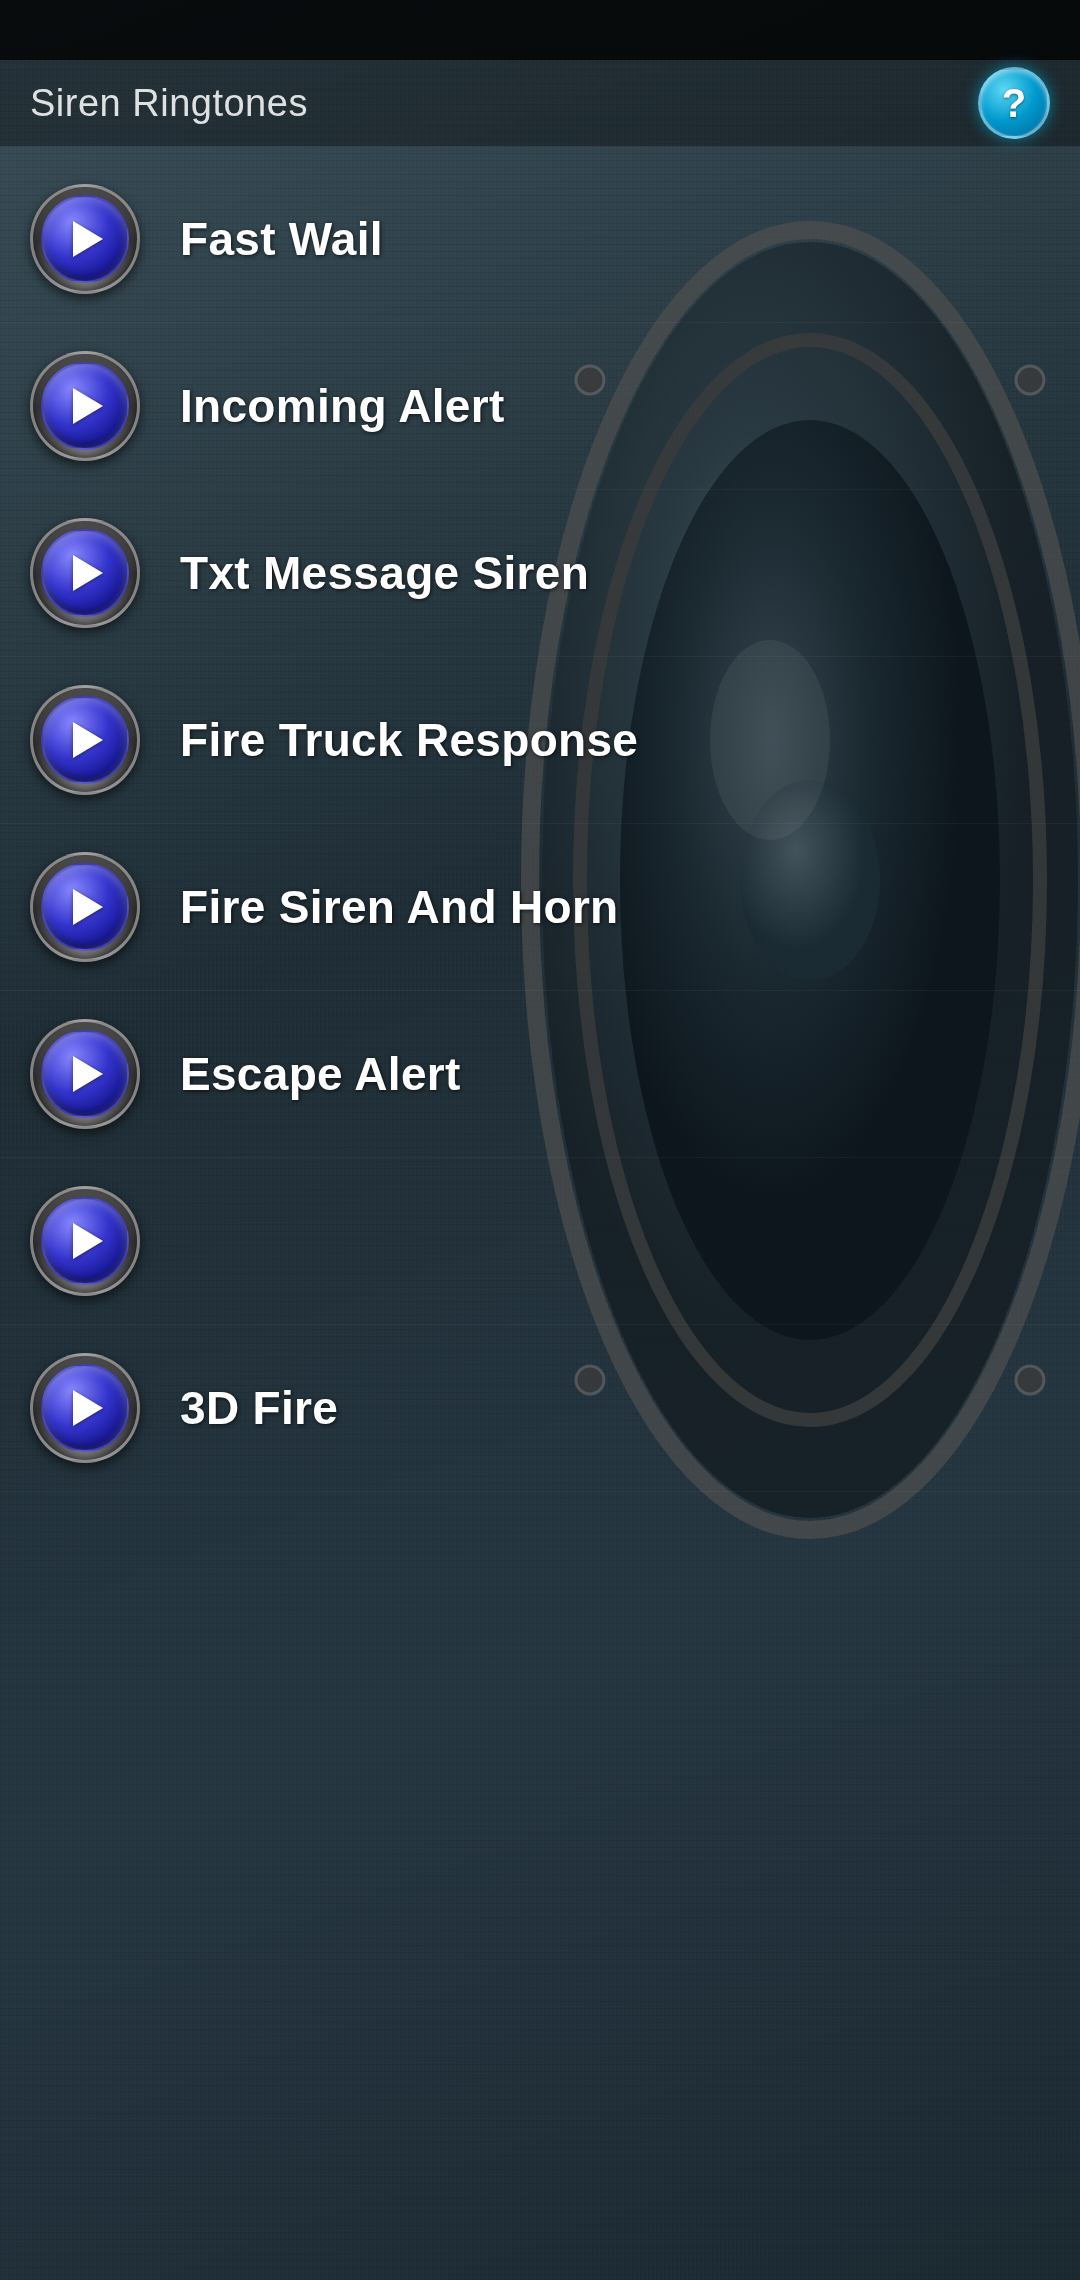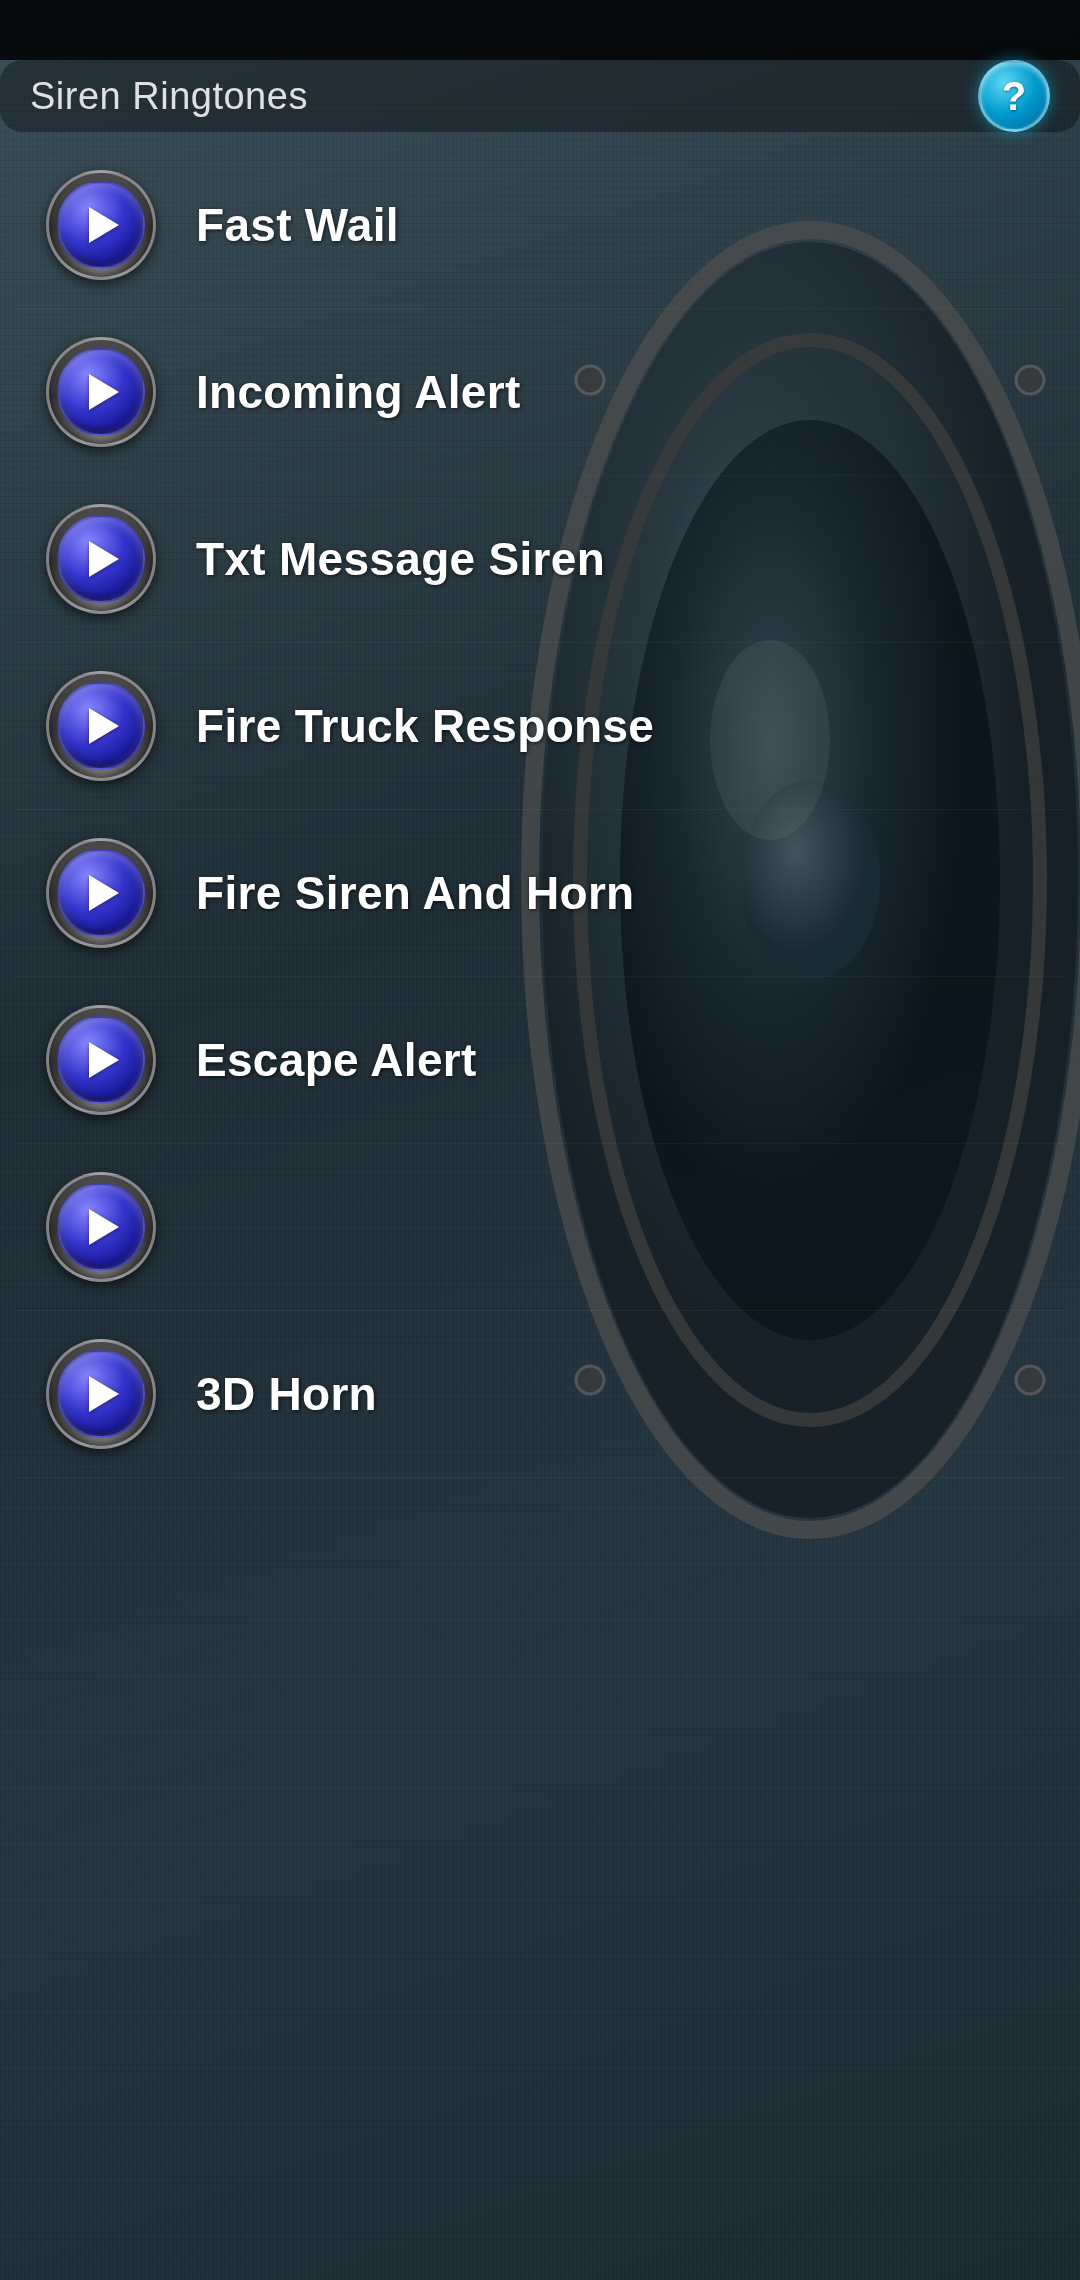--- a/index.html
+++ b/index.html
@@ -58,27 +58,26 @@
       background: rgba(0,0,0,0.85);
       display: flex;
       align-items: center;
       justify-content: flex-end;
       padding: 0 40px;
     }
 
     .header {
       position: relative;
       z-index: 10;
-      height: 72px;
+      height: 86px;
       display: flex;
       align-items: center;
       justify-content: space-between;
       padding: 8px 30px;
       background: rgba(0,0,0,0.35);
-      border-radius: 22px;
     }
 
     .header-title {
       color: rgba(255,255,255,0.85);
       font-size: 38px;
       font-weight: 400;
       letter-spacing: 0.5px;
     }
 
     .help-button {
@@ -98,21 +97,21 @@
       color: white;
       font-size: 40px;
       font-weight: bold;
       line-height: 1;
       text-shadow: 0 1px 3px rgba(0,0,0,0.5);
     }
 
     .ringtone-list {
       position: relative;
       z-index: 10;
-      padding: 10px 16px;
+      padding: 10px 0;
     }
 
     .ringtone-item {
       display: flex;
       align-items: center;
       padding: 28px 30px;
       cursor: pointer;
       border-bottom: 1px solid rgba(255,255,255,0.04);
     }
 
@@ -293,15 +292,15 @@
     </div>
   </div>
     <div class="ringtone-item">
     <div class="play-button">
       <div class="play-button-outer">
         <div class="play-button-inner">
           <div class="play-triangle"></div>
         </div>
       </div>
     </div>
-    <span class="ringtone-name">3D Horn</span>
+    <span class="ringtone-name">3D Fire</span>
   </div>
   </div>
 
 </body></html>

